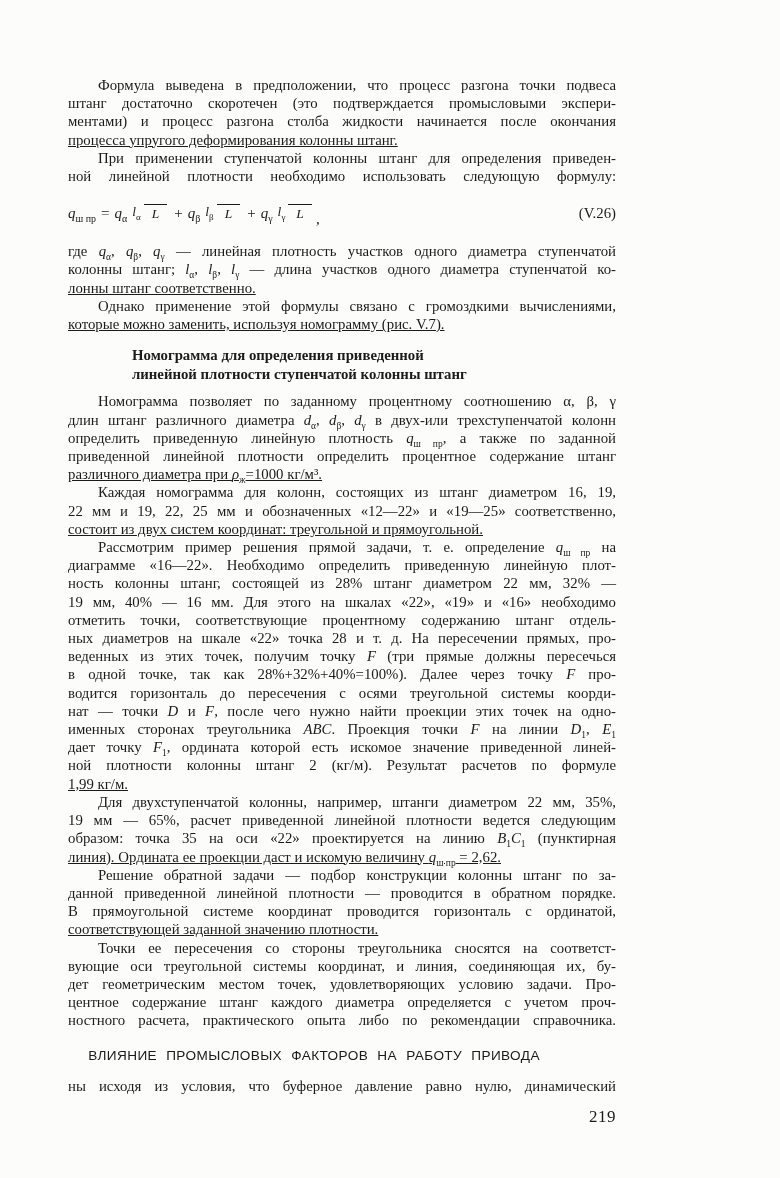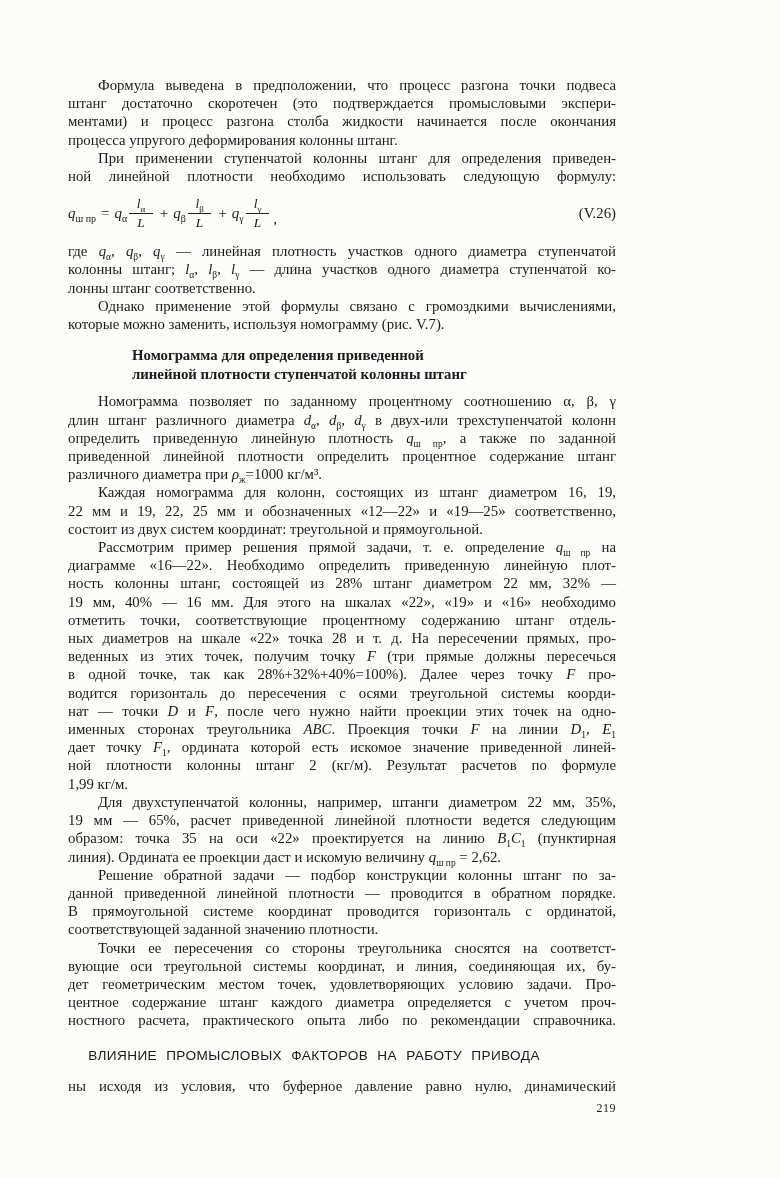--- a/index.html
+++ b/index.html
@@ -16,21 +16,21 @@
     padding:76px 64px 0 68px; 
     font-size:14.8px;
     line-height:18.2px;
   }
   .para{margin:0;}
   .line{
     text-align:justify;
     text-align-last:justify;
     white-space:normal;
   }
-  .line.end{text-align-last:left;}
+  .line.end{text-align-last:left;text-decoration:underline;}
   .line.ind{padding-left:30px;}
   i{font-style:italic;}
   sub{
     font-size:9.5px;
     line-height:0;
     letter-spacing:0;
   }
   
   .h3{
     font-weight:bold;
@@ -61,35 +61,35 @@
     display:inline-flex;
     align-items:center;
     font-size:15px;
   }
   .eq .var{display:inline-block;line-height:1;}
   .eq .var sub{font-size:10px;}
   .eq .op{display:inline-block;margin:0 5px;line-height:1;}
   .eq .tail{margin-left:2px;transform:translateY(6px);}
   .frac{
     display:inline-flex;
-    flex-direction:column;
-    align-items:center;
+    flex-direction:row;
+    align-items:flex-start;
     margin:0 2px;
     font-size:13.5px;
     line-height:1.15;
   }
   .frac .fnum{padding:0 3px 1px 3px;}
   .frac .fden{border-top:1px solid #1b1b1b;padding:1px 8px 0 8px;}
   .frac sub{font-size:9px;}
   .eq-num{font-size:14.8px;}
   .page-number{
     text-align:right;
     padding:0 64px 0 0;
-    margin-top:6px;
-    font-size:12px;
+    margin-top:12px;
+    font-size:17px;
     letter-spacing:0.5px;
   }
 </style>
 </head>
 <body>
 
 <div class="page">
   <div class="text-column">
       <div class="para">
         <div class="line ind">Формула выведена в предположении, что процесс разгона точки подвеса</div>

